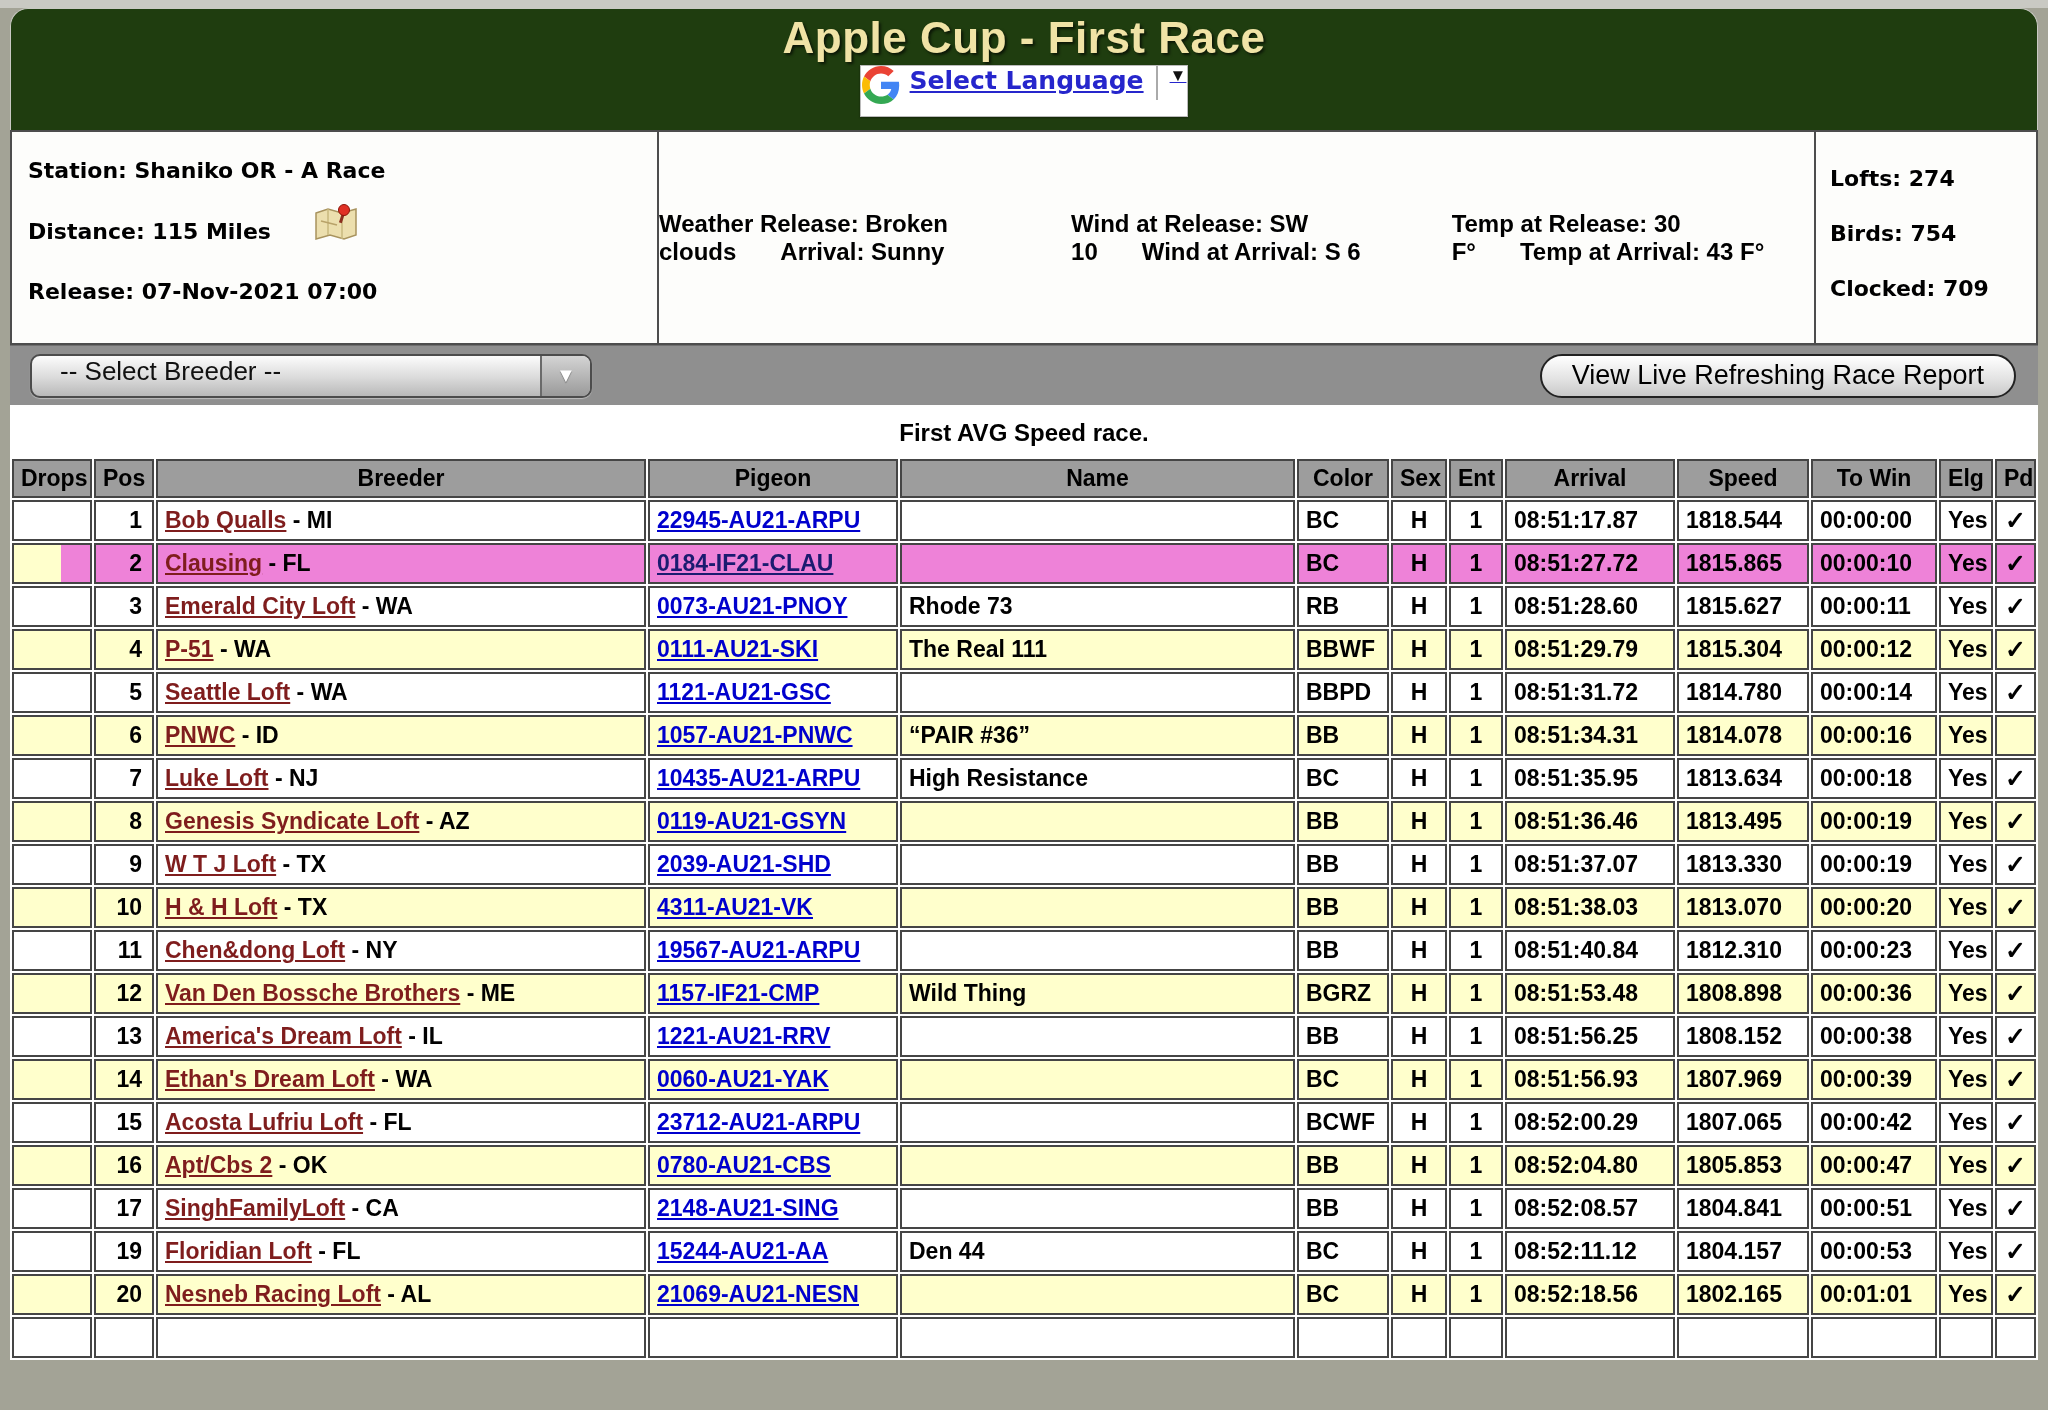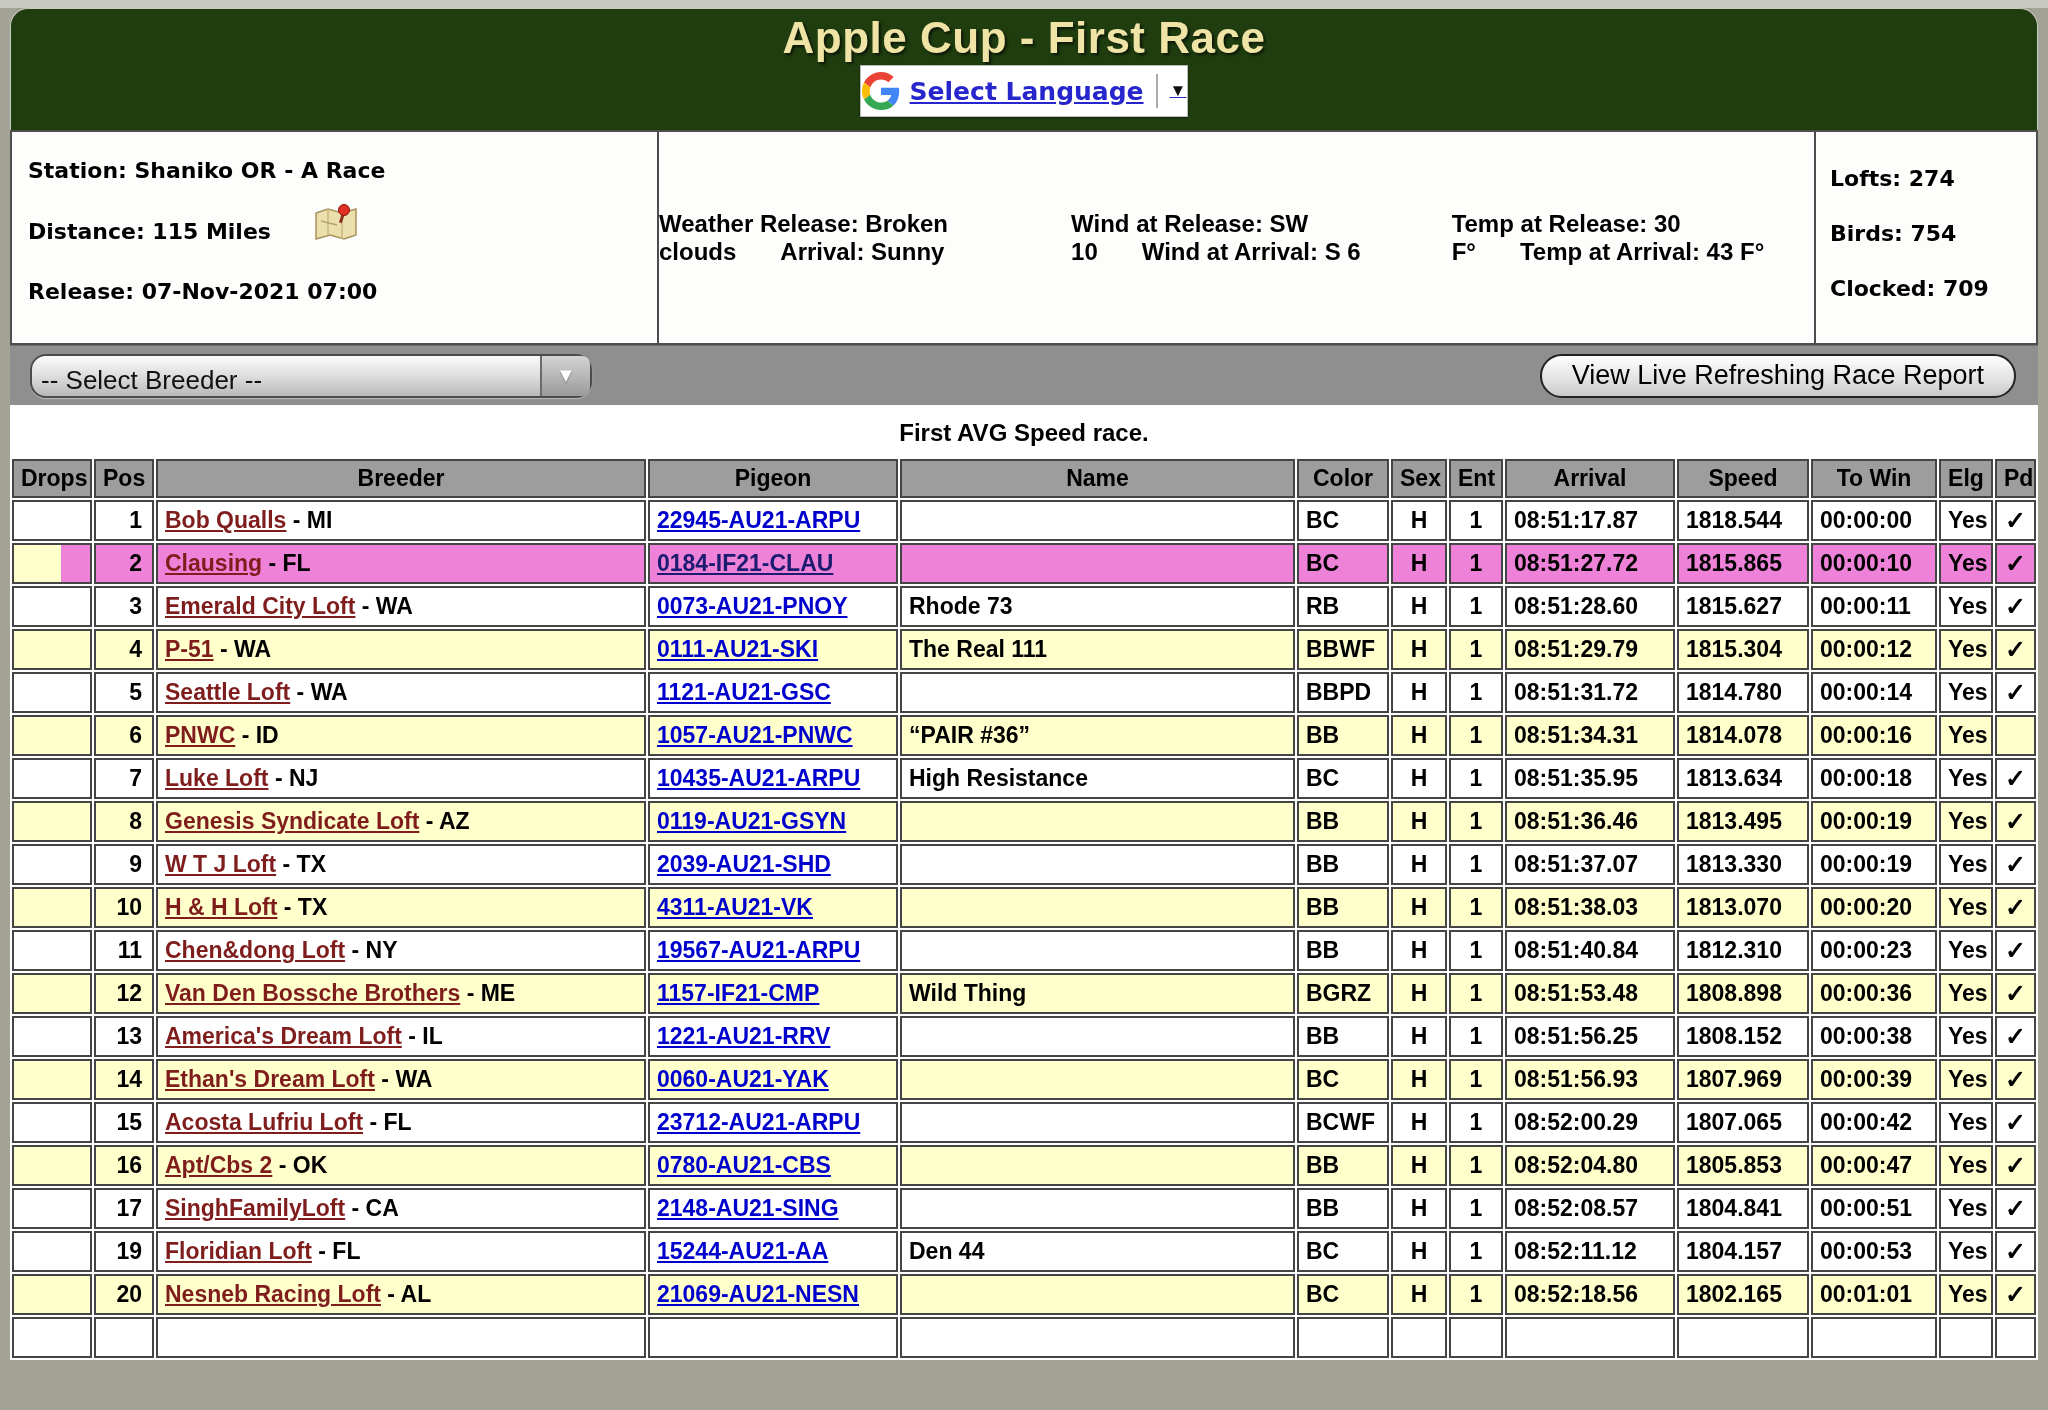--- a/index.html
+++ b/index.html
@@ -21,21 +21,21 @@
   }
   .page-title {
     margin-top:4px;
     font-size:44px; font-weight:bold; color:#f0e3a6;
     text-shadow:2px 2px 3px rgba(0,0,0,.65);
     letter-spacing:.5px;
   }
   .translate-widget {
     margin-top:2px;
     background:#fff; border:1px solid #bbb;
-    display:inline-flex; align-items:center;
+    display:inline-flex; 
     height:52px; padding:0 1px; gap:10px;
     box-shadow:0 1px 2px rgba(0,0,0,.4);
     cursor:pointer;
   }
   .g-logo { width:38px; height:38px; }
   .translate-link {
     font-size:25px; font-weight:bold; color:#2626cc;
     text-decoration:underline; font-family:"DejaVu Sans", sans-serif;
   }
   .tw-divider { width:2px; height:34px; background:#aaa; margin:0 2px; }
@@ -66,24 +66,24 @@
   .info-right .line { margin-bottom:30px; }
 
   
   .toolbar {
     height:62px; background:#8f8f8f;
     border-top:1px solid #6f6f6f; border-bottom:2px solid #fefefe;
     display:flex; align-items:center;
   }
   .select {
     margin-left:20px; width:562px; height:44px;
-    border:2px solid #4c4c4c; border-radius:16px;
+    border:2px solid #4c4c4c; border-radius:10px;
     background:linear-gradient(180deg,#fcfcfc,#dadada 55%,#b9b9b9);
-    display:flex; align-items:flex-end;
-    font-size:26px; color:#111; padding-left:9px;
+    display:flex; align-items:flex-start;
+    font-size:26px; color:#111; padding-left:28px;
     cursor:pointer; box-shadow:0 1px 1px rgba(255,255,255,.4);
   }
   .sel-arrow {
     margin-left:auto; width:50px; height:40px;
     border-left:2px solid #6a6a6a; border-radius:0 8px 8px 0;
     background:linear-gradient(180deg,#d4d4d4,#9a9a9a);
     display:flex; align-items:center; justify-content:center;
     color:#fff; font-size:20px; text-shadow:0 1px 1px rgba(0,0,0,.5);
   }
   .live-btn {

